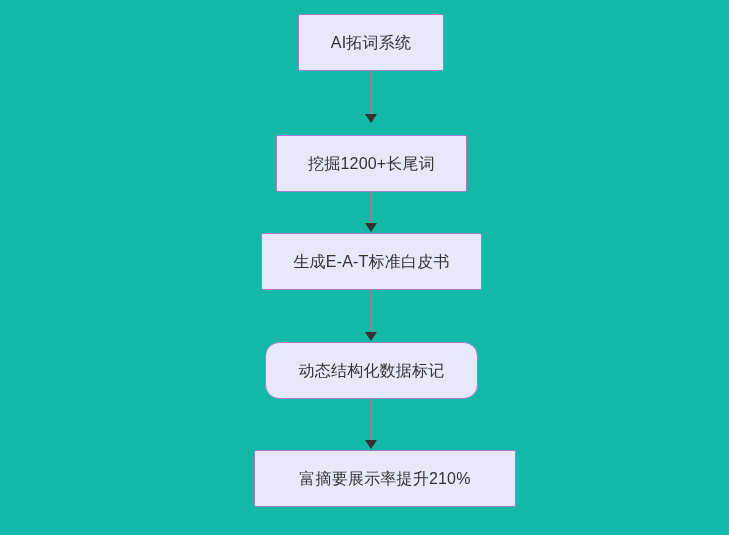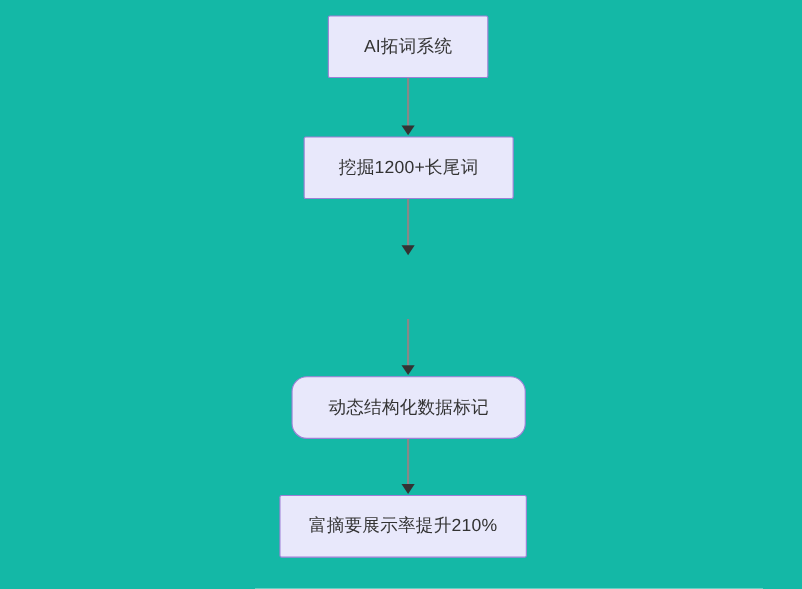--- a/index.html
+++ b/index.html
@@ -35,24 +35,24 @@
     font-size: 16px;
     line-height: 1.2;
     color: #333333;
     letter-spacing: 0.2px;
     white-space: nowrap;
     text-align: center;
     font-family: "Liberation Sans", "DejaVu Sans", sans-serif;
   }
   
   #node-0 { left: 298px; top: 14px;  width: 146px; height: 57px; }
-  #node-1 { left: 276px; top: 124px; width: 191px; height: 57px; }
+  #node-1 { left: 276px; top: 135px; width: 191px; height: 57px; }
   #node-2 { left: 261px; top: 233px; width: 221px; height: 57px; }
   #node-3 { left: 265px; top: 342px; width: 213px; height: 57px; border-radius: 14px; }
-  #node-4 { left: 254px; top: 450px; width: 225px; height: 57px; }
+  #node-4 { left: 254px; top: 450px; width: 262px; height: 57px; }
 
   .edge {
     position: absolute;
     z-index: 1;
   }
   .edge-line {
     position: absolute;
     left: 370px;
     width: 2px;
     background: #888888;
@@ -102,20 +102,23 @@
   </div>
 
   <div class="node" id="node-0">
     <span class="node-label">AI拓词系统</span>
   </div>
 
   <div class="node" id="node-1">
     <span class="node-label">挖掘1200+长尾词</span>
   </div>
 
+  <div class="node" id="node-2">
+    <span class="node-label">生成E-A-T标准白皮书</span>
+  </div>
 
   <div class="node" id="node-3">
     <span class="node-label">动态结构化数据标记</span>
   </div>
 
   <div class="node" id="node-4">
     <span class="node-label">富摘要展示率提升210%</span>
   </div>
 
 </div>

